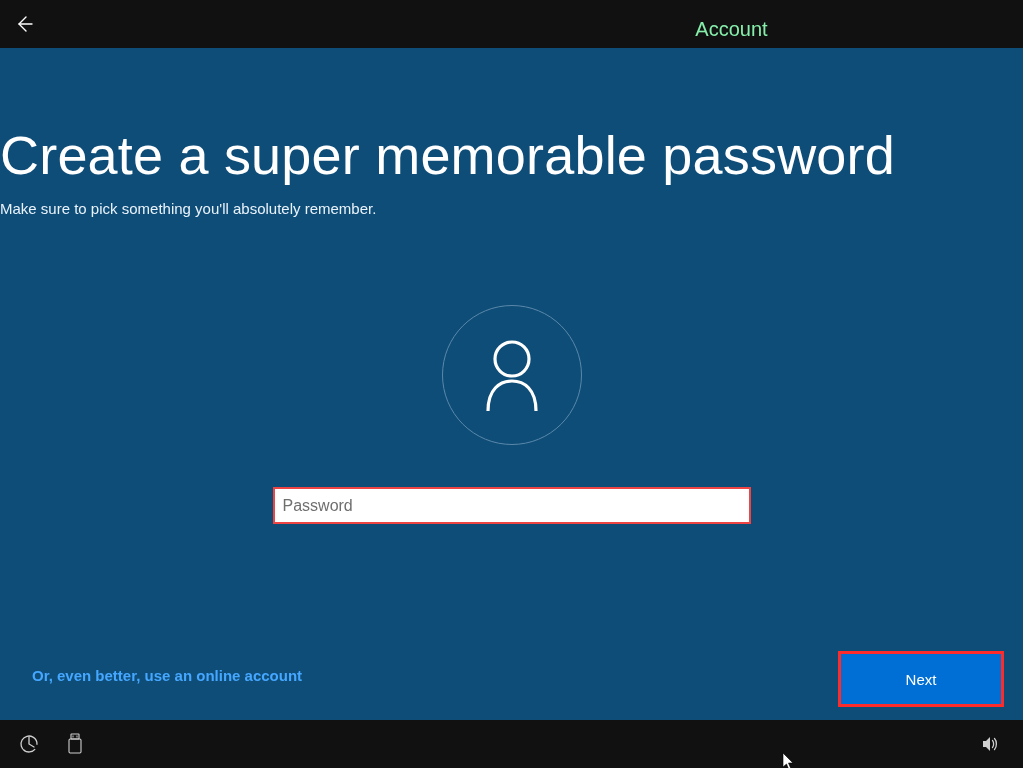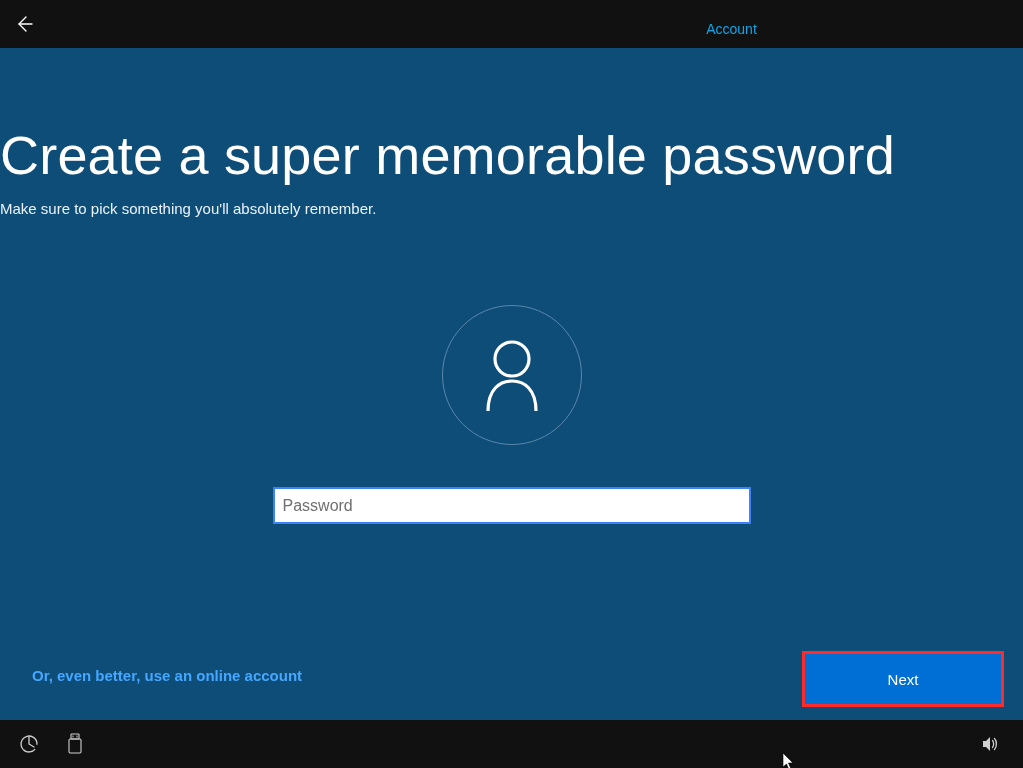--- a/index.html
+++ b/index.html
@@ -34,23 +34,23 @@
     }
     .title-tab {
       position: absolute;
       left: 634px;
       top: 0;
       height: 60px;
       width: 195px;
       display: flex;
       align-items: center;
       justify-content: center;
-      font-size: 14px;
+      font-size: 20px;
       font-weight: 400;
-      color: #0ea5e9;
+      color: #86efac;
       border-bottom: 2px solid #ffffff;
     }
 
     
     .content {
       flex: 1;
       background: #0e4d78;
       position: relative;
     }
 
@@ -77,21 +77,21 @@
       align-items: center;
       justify-content: center;
     }
 
     .password-input {
       display: block;
       margin: 42px auto 0 auto;
       width: 478px;
       height: 37px;
       background: #ffffff;
-      border: 2px solid #3b82f6;
+      border: 2px solid #ef4444;
       font-size: 16px;
       padding: 0 8px;
       color: #333;
       outline: none;
     }
     .password-input::placeholder { color: #6f6f6f; }
 
     .online-link {
       position: absolute;
       left: 32px;
@@ -99,21 +99,21 @@
       font-size: 15px;
       font-weight: 600;
       color: #45a7ff;
       cursor: pointer;
     }
 
     .next-btn {
       position: absolute;
       right: 22px;
       bottom: 16px;
-      width: 196px;
+      width: 160px;
       height: 50px;
       background: #006fd5;
       border: none;
       color: #ffffff;
       font-size: 15px;
       font-weight: 400;
       box-shadow: 0 0 0 3px #ff2a2a;
       cursor: pointer;
     }
 

